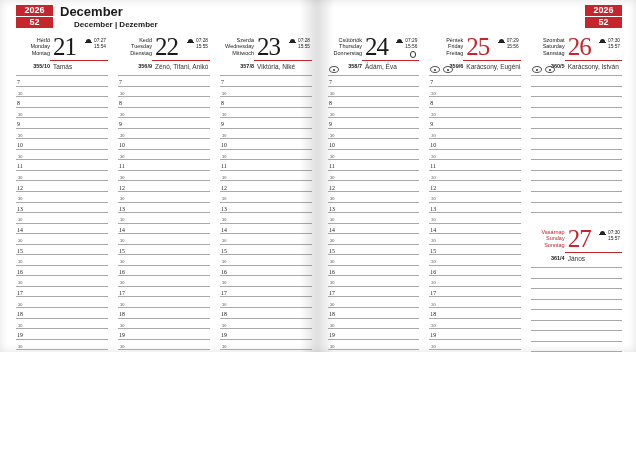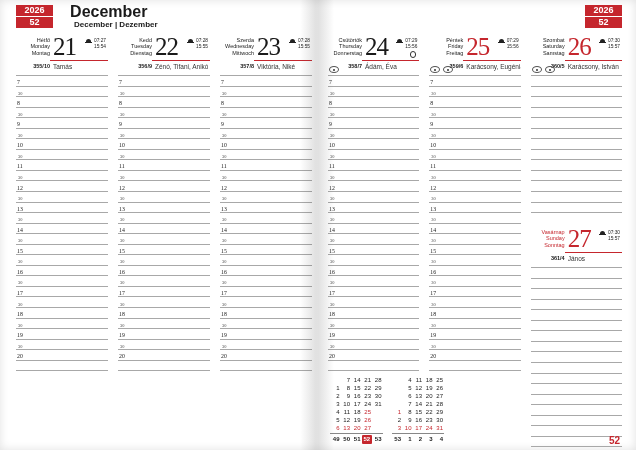--- a/index.html
+++ b/index.html
@@ -1,29 +1,29 @@
 <!DOCTYPE html>
 <html style="--red: #c5262d;"><head>
 <meta charset="utf-8">
 <style>
   html,body{margin:0;padding:0;background:#fff;}
-  .spread{position:relative;width:636px;height:450px;background:#fff;overflow:hidden;
+  .spread{position:relative;width:636px;height:352px;background:#fff;overflow:hidden;
           font-family:"Liberation Sans",sans-serif;color:#1a1a1a;
           box-shadow:inset 0 0 10px rgba(0,0,0,0.12);}
   .gutter{position:absolute;left:300px;top:0;width:34px;height:450px;pointer-events:none;
           background:linear-gradient(90deg,rgba(0,0,0,0) 0%,rgba(90,90,90,0.18) 45%,rgba(90,90,90,0.18) 55%,rgba(0,0,0,0) 100%);}
   .page{position:absolute;top:0;height:450px;width:318px;}
   .page-left{left:0;padding:5px 6px 0 16px;box-sizing:border-box;}
   .page-right{left:318px;padding:5px 14px 0 10px;box-sizing:border-box;}
   
   .title-row{display:flex;height:26px;align-items:flex-start;gap:7px;}
   .week-box{width:37px;text-align:center;font-weight:bold;font-size:9px;color:#fff;line-height:11px;}
   .week-box .yr{background:var(--red);padding:0 2px;border-bottom:1px solid #fff;}
   .week-box .wk{background:var(--red);padding:0 2px;}
-  .month-title{font-size:16px;font-weight:bold;line-height:13px;text-align:center;}
+  .month-title{font-size:13px;font-weight:bold;line-height:13px;}
   .month-sub{font-size:8px;font-weight:bold;margin-top:2px;margin-left:14px;}
   .week-box.tr{position:absolute;top:5px;right:14px;}
   
   .cols{display:flex;gap:10px;margin-top:2px;}
   .day-col{flex:1;min-width:0;}
   .day-head{display:flex;height:28px;position:relative;}
   .day-names{width:34px;flex:none;text-align:right;font-size:5.5px;line-height:6.3px;padding-top:4px;color:#222;}
   .day-names.red div{color:var(--red);}
   .head-right{flex:1;display:flex;border-bottom:1.6px solid var(--red);position:relative;}
   .day-num{font-family:"Liberation Serif",serif;font-size:25px;line-height:27px;padding:0 2px 0 3px;letter-spacing:-1px;}

